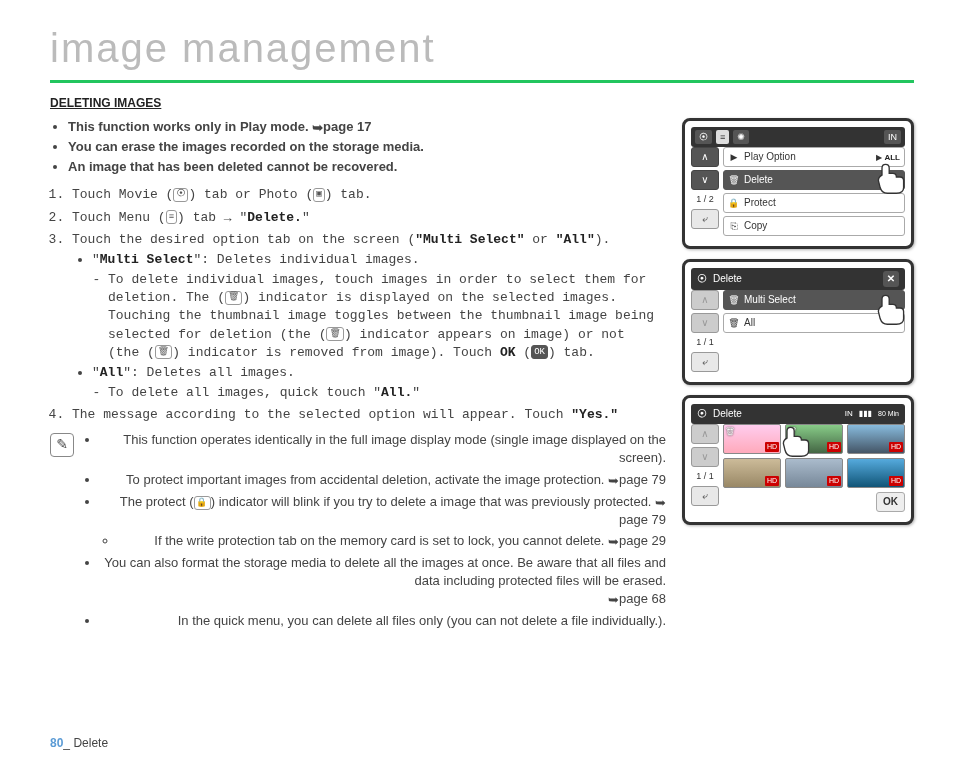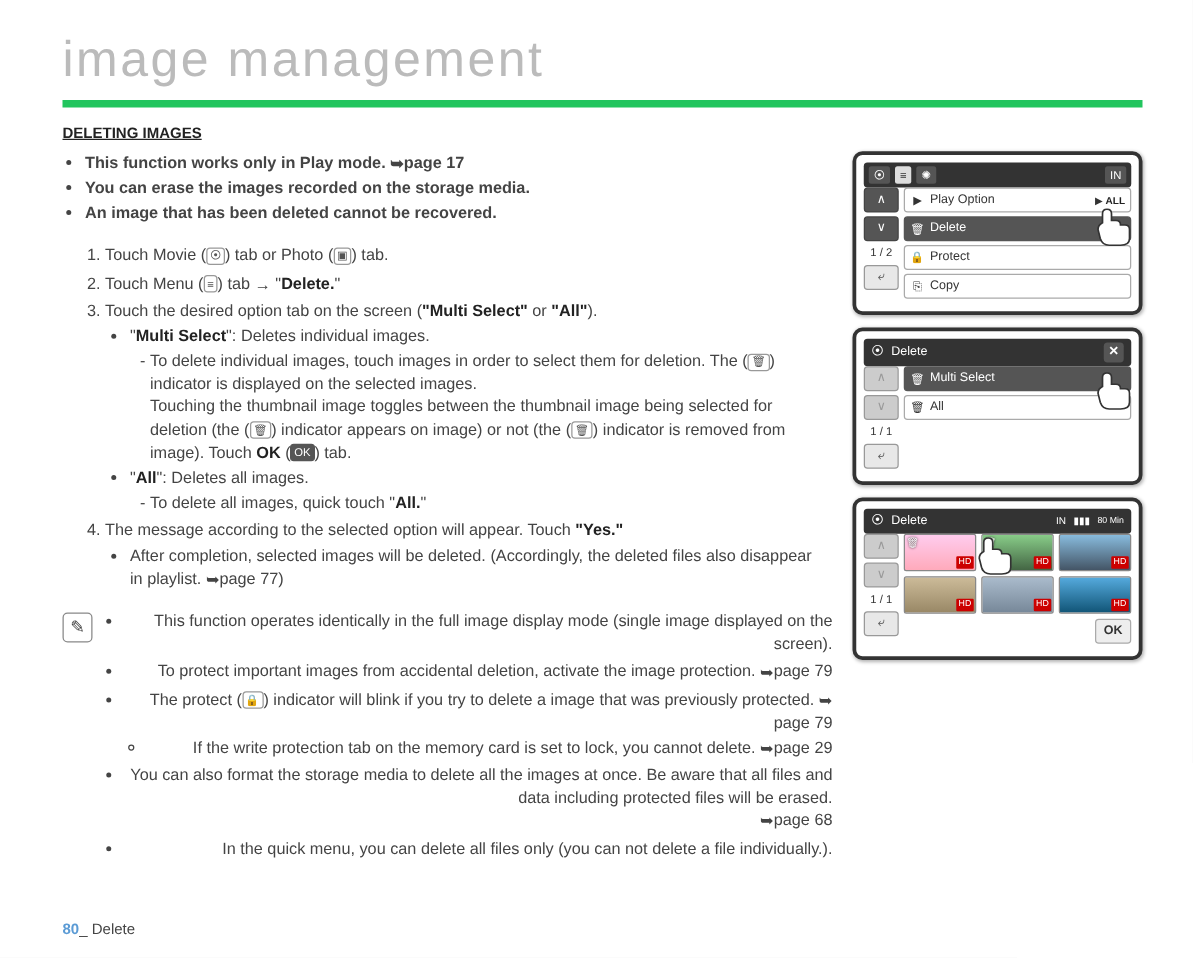--- a/index.html
+++ b/index.html
@@ -19,21 +19,21 @@
     position: relative;
     color: #444;
     font-size: 13px;
     line-height: 1.4;
   }
   .chapter-title {
     font-size: 40px;
     font-weight: 300;
     color: #bbb;
     letter-spacing: 2px;
-    border-bottom: 6px solid #22c55e;
+    border-bottom: 3px solid #22c55e;
     padding-bottom: 4px;
     margin-bottom: 12px;
   }
   .section-title {
     font-size: 12px;
     font-weight: bold;
     color: #222;
     text-decoration: underline;
     text-transform: uppercase;
     margin-bottom: 6px;
@@ -53,22 +53,23 @@
     flex-direction: column;
     gap: 10px;
   }
   ul.top-bullets {
     margin: 0 0 10px 0;
     padding-left: 18px;
     font-weight: bold;
   }
   ul.top-bullets li { margin-bottom: 2px; }
   ol.steps {
-    margin: 16px;
+    margin: 4px;
     padding-left: 18px;
+    font-family: Liberation Mono, monospace;
   }
   ol.steps > li { margin-bottom: 4px; }
   ol.steps ul { padding-left: 20px; margin: 2px 0; list-style: disc; }
   ol.steps ul ul { list-style: '- '; padding-left: 16px; }
   .note-row { display: flex; gap: 8px; margin-top: 6px; }
   .note-icon {
     width: 22px; height: 22px; border: 1px solid #888; border-radius: 4px;
     display: flex; align-items: center; justify-content: center; font-size: 14px;
     flex-shrink: 0; margin-top: 2px;
   }
@@ -155,23 +156,20 @@
             </li>
             <li>"<b>All</b><span>": Deletes all images.</span>
               <ul>
                   <li><span>To delete all images, quick touch "</span><b>All.</b>"</li>
                 </ul>
             </li>
           </ul>
         </li>
         <li>
           <span>The message according to the selected option will appear. Touch </span><b>"Yes."</b>
-          <ul>
-              <li><span>After completion, selected images will be deleted. (Accordingly, the deleted files also disappear in playlist. </span><span class="arrow">➥</span><span>page 77</span><span>)</span></li>
-            </ul>
         </li>
       </ol>
 
       <div class="note-row">
         <div class="note-icon">✎</div>
         <ul class="note-list">
           <li>This function operates identically in the full image display mode (single image displayed on the screen).</li>
           <li><span>To protect important images from accidental deletion, activate the image protection. </span><span class="arrow">➥</span><span>page 79</span></li>
           <li><span>The protect (</span><span class="inline-icon">🔒</span><span>) indicator will blink if you try to delete a image that was previously protected. </span><span class="arrow">➥</span><span>page 79</span><br>
             <ul>

